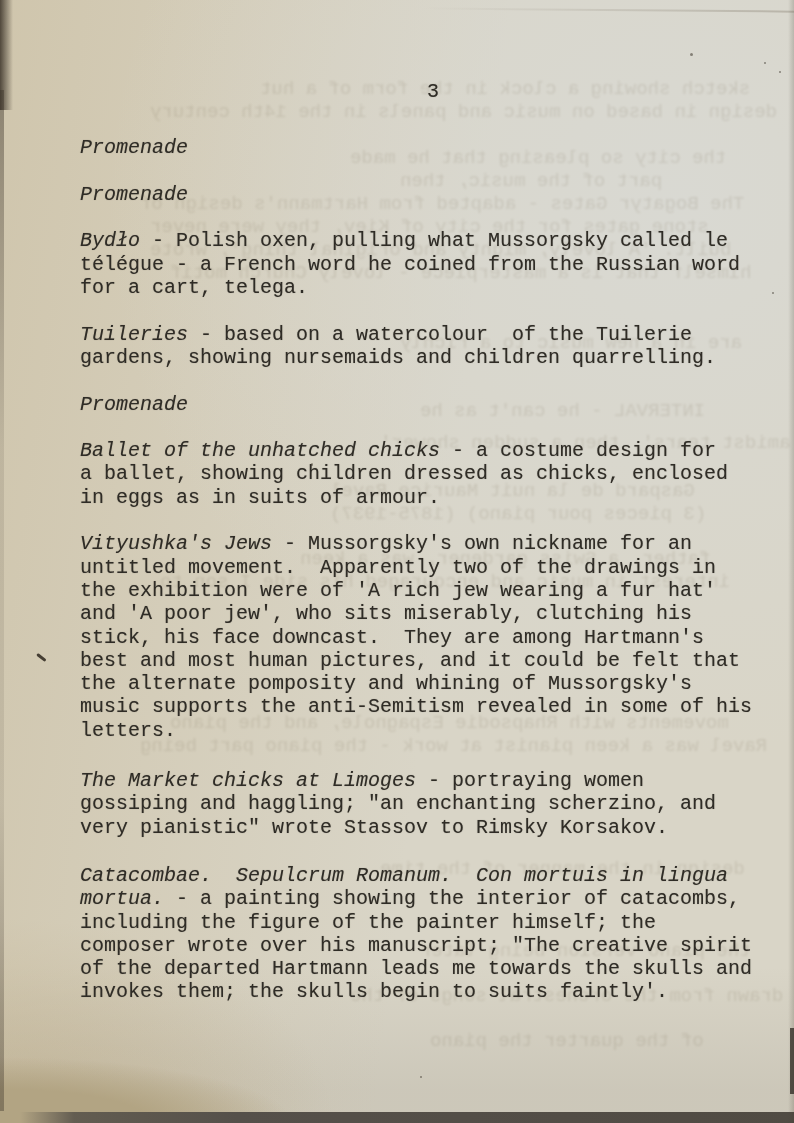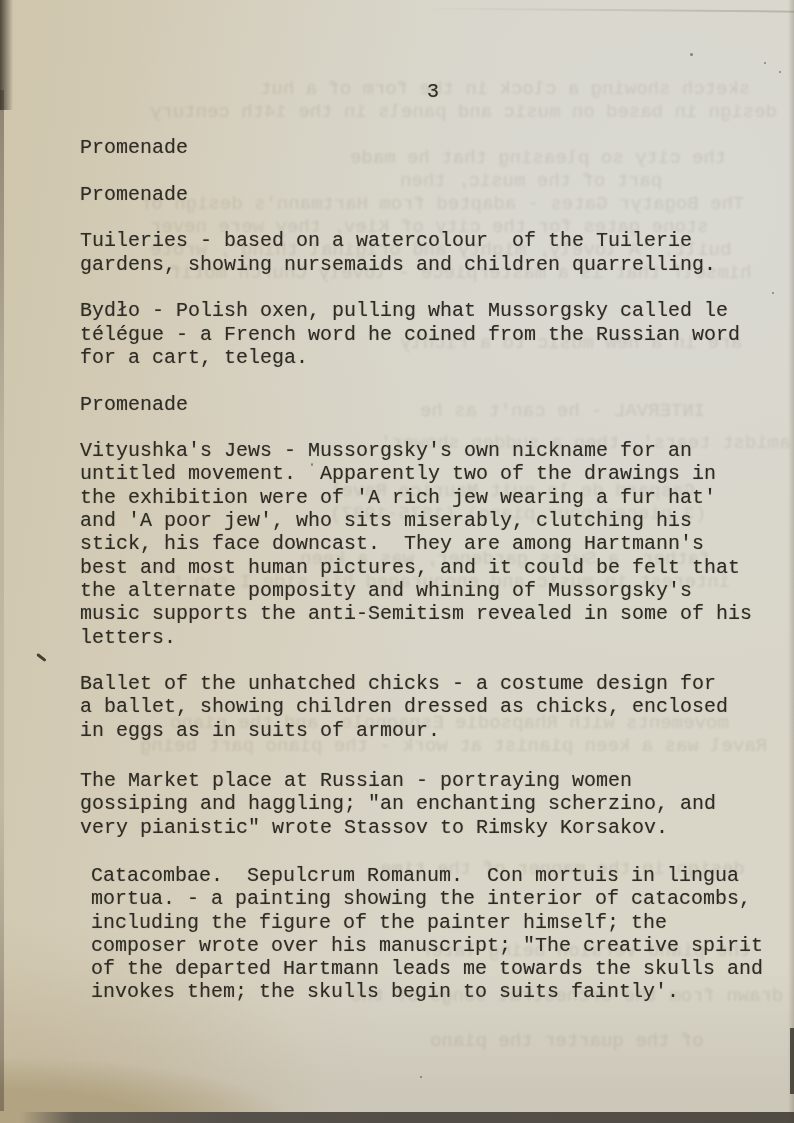--- a/index.html
+++ b/index.html
@@ -28,22 +28,22 @@
   .textlayer{
     position:absolute;inset:0;z-index:2;
     padding:80px 28px 0 80px;box-sizing:border-box;
     font-size:20px;line-height:23.3px;color:#2f2c26;
     text-shadow:0 0 1px rgba(47,44,38,.38);
   }
   .textlayer p{margin:23.3px 0 0;white-space:pre-wrap;}
   .textlayer p.pagenum{margin:0 0 0 347px;}
   .textlayer p.first{margin-top:33px;}
   .textlayer p.mt27{margin-top:27px;}
-  .textlayer p.mt25{margin-top:25px;margin-left:11px;}
-  .it{}
+  .textlayer p.mt25{margin-top:25px;}
+  .it{font-style:italic;}
   
   .corner-tl{position:absolute;left:0;top:0;width:13px;height:110px;z-index:4;
     background:linear-gradient(to right,rgba(58,50,40,.85),rgba(58,50,40,0));}
   .edge-left{position:absolute;left:0;top:90px;bottom:12px;width:4px;z-index:4;
     background:linear-gradient(to bottom,rgba(58,50,40,.45),rgba(58,50,40,.12) 35%,rgba(58,50,40,.10) 70%,rgba(58,50,40,.40));}
   .under-page{position:absolute;left:0;bottom:0;width:330px;height:66px;z-index:3;
     background:radial-gradient(120% 135% at 0% 100%, #b2a483 38%, rgba(178,164,131,0) 74%);}
   .edge-bottom{position:absolute;left:20px;right:0;bottom:0;height:11px;z-index:4;
     background:linear-gradient(to right, rgba(85,80,72,0), rgba(85,80,72,.85) 7%, #55504a 28%, #504b43);}
   .right-shadow{position:absolute;right:0;top:0;bottom:0;width:6px;z-index:4;
@@ -82,39 +82,39 @@
   <div class="bleed" style="top:858px;left:380px">design in the manner of the time</div>
   <div class="bleed" style="top:940px;left:420px">the piano version being later</div>
   <div class="bleed" style="top:985px;left:350px">drawn from the orchestral songs of the</div>
   <div class="bleed" style="top:1030px;left:430px">of the quarter the piano</div>
 </div>
 
 <div class="textlayer">
   <p class="pagenum"><span>3</span></p>
   <p class="first"><span class="it">Promenade</span></p>
   <p><span class="it">Promenade</span></p>
-  <p><span class="it">Tuileries</span><span> - based on a watercolour  of the Tuilerie
-gardens, showing nursemaids and children quarrelling.</span></p>
   <p><span class="it">Bydło</span><span> - Polish oxen, pulling what Mussorgsky called le
 télégue - a French word he coined from the Russian word
 for a cart, telega.</span></p>
+  <p><span class="it">Tuileries</span><span> - based on a watercolour  of the Tuilerie
+gardens, showing nursemaids and children quarrelling.</span></p>
   <p><span class="it">Promenade</span></p>
+  <p><span class="it">Ballet of the unhatched chicks</span><span> - a costume design for
+a ballet, showing children dressed as chicks, enclosed
+in eggs as in suits of armour.</span></p>
   <p><span class="it">Vityushka's Jews</span><span> - Mussorgsky's own nickname for an
 untitled movement.  Apparently two of the drawings in
 the exhibition were of 'A rich jew wearing a fur hat'
 and 'A poor jew', who sits miserably, clutching his
 stick, his face downcast.  They are among Hartmann's
 best and most human pictures, and it could be felt that
 the alternate pomposity and whining of Mussorgsky's
 music supports the anti-Semitism revealed in some of his
 letters.</span></p>
-  <p><span class="it">Ballet of the unhatched chicks</span><span> - a costume design for
-a ballet, showing children dressed as chicks, enclosed
-in eggs as in suits of armour.</span></p>
-  <p class="mt27"><span class="it">The Market place at Russian</span><span> - portraying women
+  <p class="mt27"><span class="it">The Market chicks at Limoges</span><span> - portraying women
 gossiping and haggling; "an enchanting scherzino, and
 very pianistic" wrote Stassov to Rimsky Korsakov.</span></p>
   <p class="mt25"><span class="it">Catacombae.  Sepulcrum Romanum.  Con mortuis in lingua
 mortua.</span><span> - a painting showing the interior of catacombs,
 including the figure of the painter himself; the
 composer wrote over his manuscript; "The creative spirit
 of the departed Hartmann leads me towards the skulls and
 invokes them; the skulls begin to suits faintly'.</span></p>
 </div>
 

